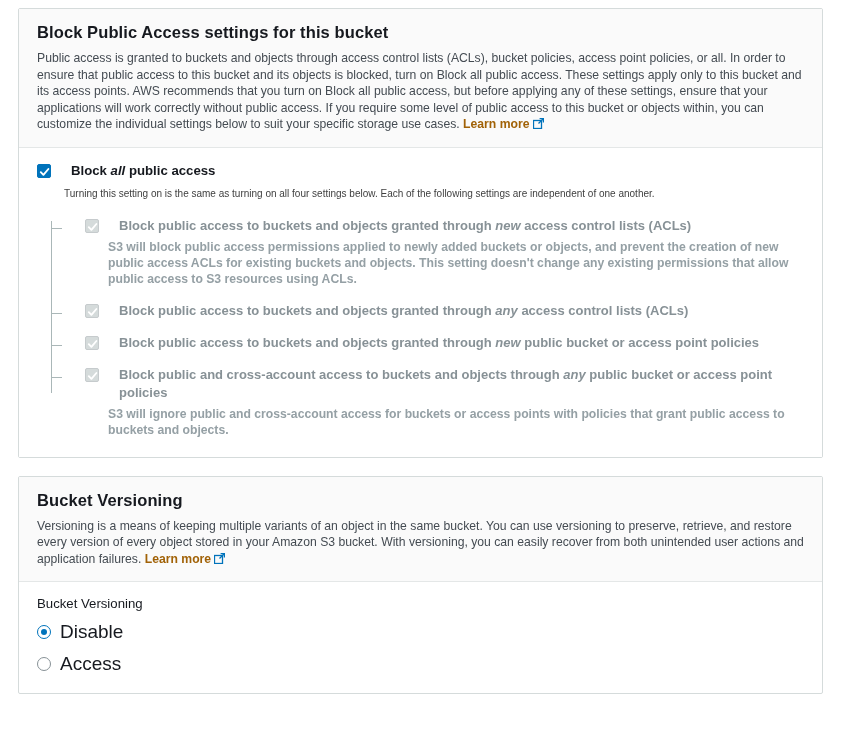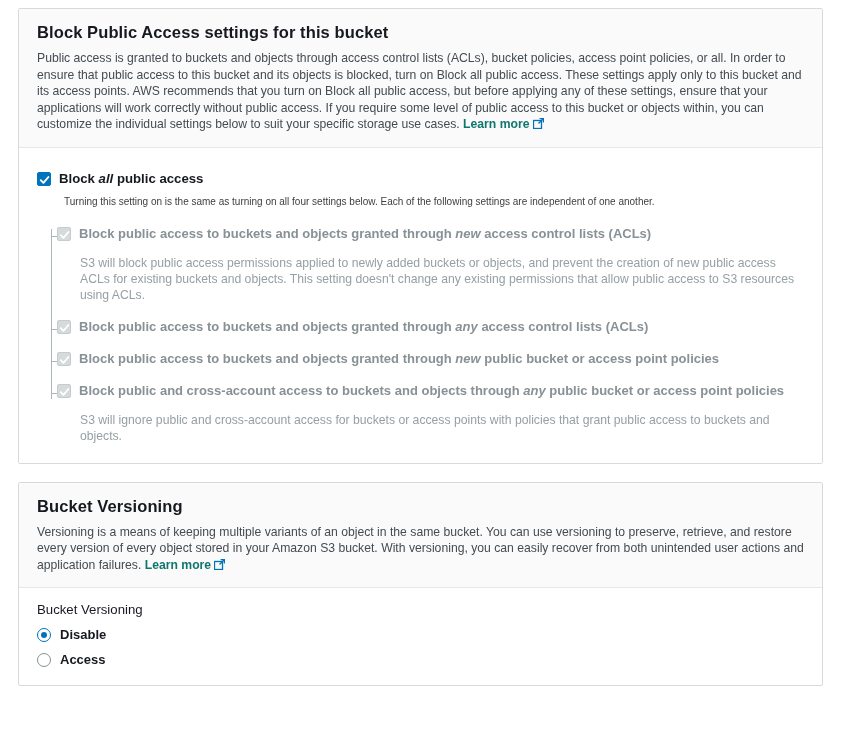--- a/index.html
+++ b/index.html
@@ -41,21 +41,21 @@
   }
 
   .panel-desc {
     font-size: 12.2px;
     line-height: 16.6px;
     color: #444b52;
     margin: 0;
   }
 
   .learn-more {
-    color: #0f766e;
+    color: #a16207;
     font-weight: bold;
     text-decoration: none;
     white-space: nowrap;
   }
   .ext-icon {
     display: inline-block;
     width: 11px; height: 11px;
     position: relative;
     margin-left: 3px;
     vertical-align: -1px;
@@ -82,22 +82,21 @@
   }
   .cb.checked.disabled {
     background: #d5dbdb;
     border: 1px solid #c6cbcd;
   }
   .cb svg { position: absolute; left: 1px; top: 1px; }
 
   .row {
     display: flex;
     align-items: flex-start;
-    gap: 8px;
-    margin-top: 8px;
+    gap: 20px;
   }
 
   .master-label {
     font-size: 13.2px;
     font-weight: bold;
     color: #16191f;
     line-height: 18px;
   }
   .master-label em { font-style: italic; }
 
@@ -117,21 +116,21 @@
     position: absolute;
     left: 0px;
     top: 4px;
     bottom: 46px;
     width: 1px;
     background: #aab7b8;
   }
 
   .sub-item {
     position: relative;
-    padding-left: 6px;
+    padding-left: 34px;
     margin-bottom: 14px;
   }
   .sub-item:last-child { margin-bottom: 0; }
   .sub-item .elbow {
     position: absolute;
     left: 0px;
     top: 11px;
     width: 11px;
     height: 1px;
     background: #aab7b8;
@@ -142,21 +141,22 @@
     font-weight: bold;
     color: #879196;
     line-height: 18px;
   }
   .sub-title em { font-style: italic; font-weight: bold; }
 
   .sub-desc {
     font-size: 12.2px;
     color: #95a0a5;
     line-height: 16.4px;
-    margin: 12px 0 0 23px;
+    margin: 4px 0 0 23px;
+    font-weight: bold;
   }
 
   .versioning-body { padding: 14px 18px 18px 18px; }
   .field-label {
     font-size: 13.2px;
     color: #16191f;
     margin-bottom: 10px;
   }
   .radio-row {
     display: flex;
@@ -178,23 +178,22 @@
   }
   .radio.selected::after {
     content: "";
     position: absolute;
     left: 3px; top: 3px;
     width: 6px; height: 6px;
     border-radius: 50%;
     background: #0073bb;
   }
   .radio-label {
-    font-size: 13px;
-    color: #16191f;
-    font-weight: bold;
+    font-size: 19px;
+    color: #16191f;
   }
 </style>
 </head>
 <body>
 
 <div class="page">
 
   <section class="panel">
     <div class="panel-header">
       <h2 class="panel-title">Block Public Access settings for this bucket</h2>

